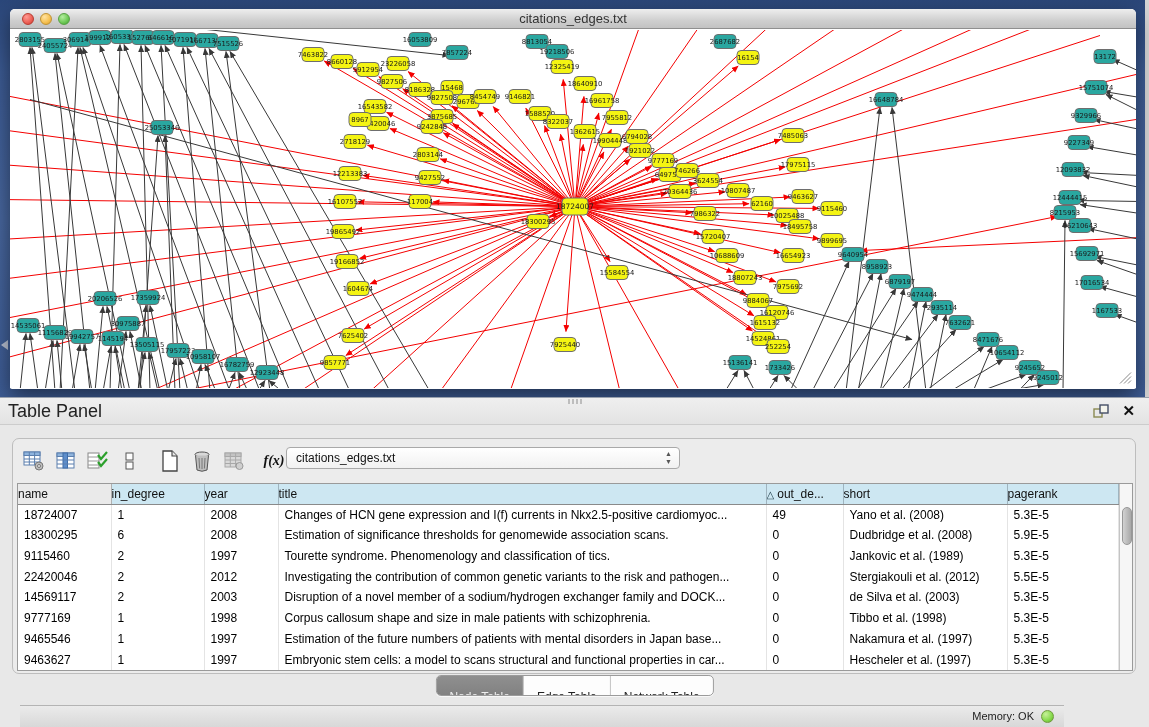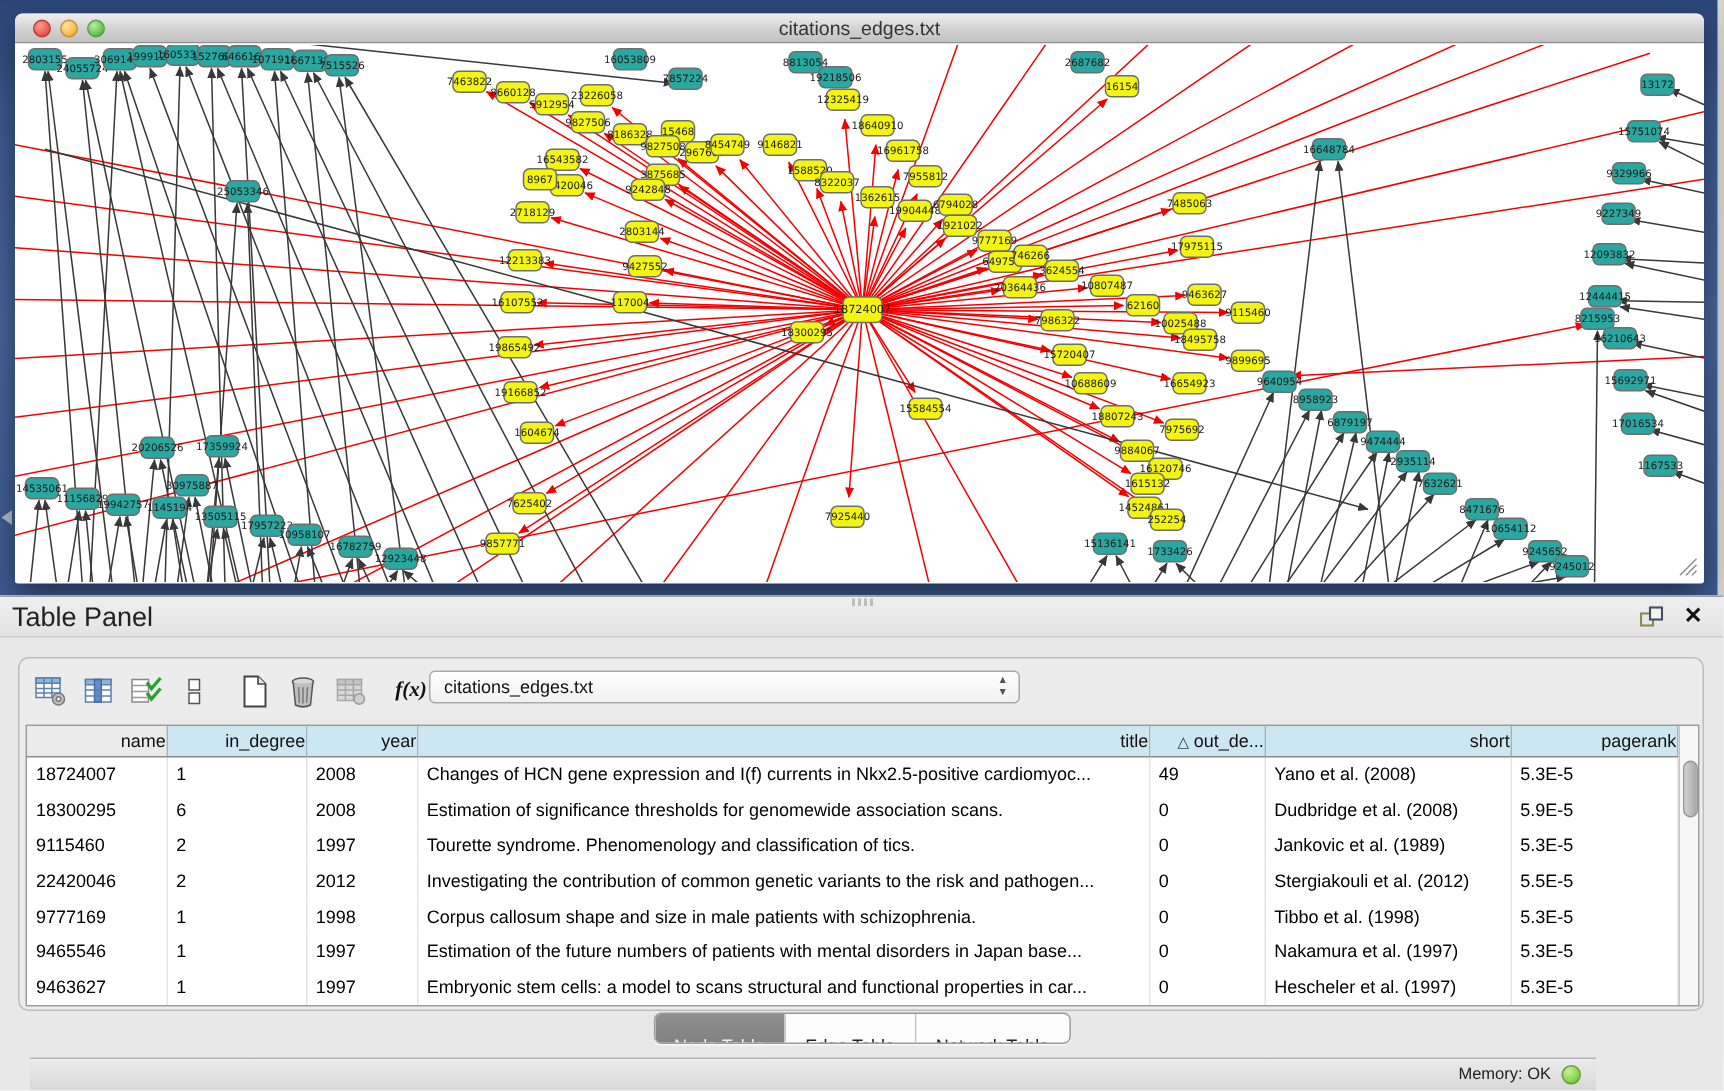--- a/index.html
+++ b/index.html
@@ -41,21 +41,21 @@
   .tb-gap { width:8px; }
   .fx-label { font-family:"Liberation Serif", serif; font-style:italic; font-weight:bold; font-size:14px; color:#111; }
   .combo { position:absolute; left:273px; top:8px; width:394px; height:22px; background:linear-gradient(#ffffff,#f1f1f1);
     border:1px solid #a9a9a9; border-radius:4px; font-size:12px; color:#111; line-height:20px; padding-left:9px; cursor:pointer; }
   .combo .arrows { position:absolute; right:7px; top:2px; font-size:7px; color:#555; line-height:8px; text-align:center; }
 
   .table-wrap { position:absolute; left:4px; top:44px; width:1116px; height:188px; background:#fff;
     border:1px solid #9a9a9a; display:flex; }
   table.node-table { border-collapse:collapse; table-layout:fixed; width:1100px; font-size:12px; }
   table.node-table th { background:#cde7f2; font-weight:normal; font-size:12px; color:#111; height:20px;
-    border-right:1px solid #9fb4bf; border-bottom:1px solid #8a8a8a; text-align:right; overflow:hidden; white-space:nowrap; }
+    border-right:1px solid #9fb4bf; border-bottom:1px solid #8a8a8a; text-align:left; overflow:hidden; white-space:nowrap; }
   table.node-table th.first { background:#eaeaea; border-right:1px solid #b0b0b0; }
   table.node-table td { height:16px; padding:0 6px; border-right:1px solid #e4e4e4; color:#000;
     white-space:nowrap; overflow:hidden; }
   .sort-tri { font-size:10px; color:#23404d; margin-right:3px; }
   .vscroll { width:15px; background:#f6f6f6; border-left:1px solid #c4c4c4; position:relative; }
   .vthumb { position:absolute; left:2px; top:23px; width:10px; height:38px; border-radius:6px;
     background:linear-gradient(90deg,#d2d2d2,#a8a8a8); border:1px solid #979797; }
 
   .tabs { position:absolute; left:50%; top:277px; transform:translateX(-50%); display:flex; height:21px;
     border:1px solid #9b9b9b; border-radius:5px; overflow:hidden; background:#fdfdfd; box-shadow:0 1px 0 rgba(255,255,255,.7); }
@@ -666,20 +666,29 @@
             <tr>
               <td>22420046</td>
               <td>2</td>
               <td>2012</td>
               <td>Investigating the contribution of common genetic variants to the risk and pathogen...</td>
               <td>0</td>
               <td>Stergiakouli et al. (2012)</td>
               <td>5.5E-5</td>
             </tr>
             <tr>
+              <td>14569117</td>
+              <td>2</td>
+              <td>2003</td>
+              <td>Disruption of a novel member of a sodium/hydrogen exchanger family and DOCK...</td>
+              <td>0</td>
+              <td>de Silva et al. (2003)</td>
+              <td>5.3E-5</td>
+            </tr>
+            <tr>
               <td>9777169</td>
               <td>1</td>
               <td>1998</td>
               <td>Corpus callosum shape and size in male patients with schizophrenia.</td>
               <td>0</td>
               <td>Tibbo et al. (1998)</td>
               <td>5.3E-5</td>
             </tr>
             <tr>
               <td>9465546</td>

